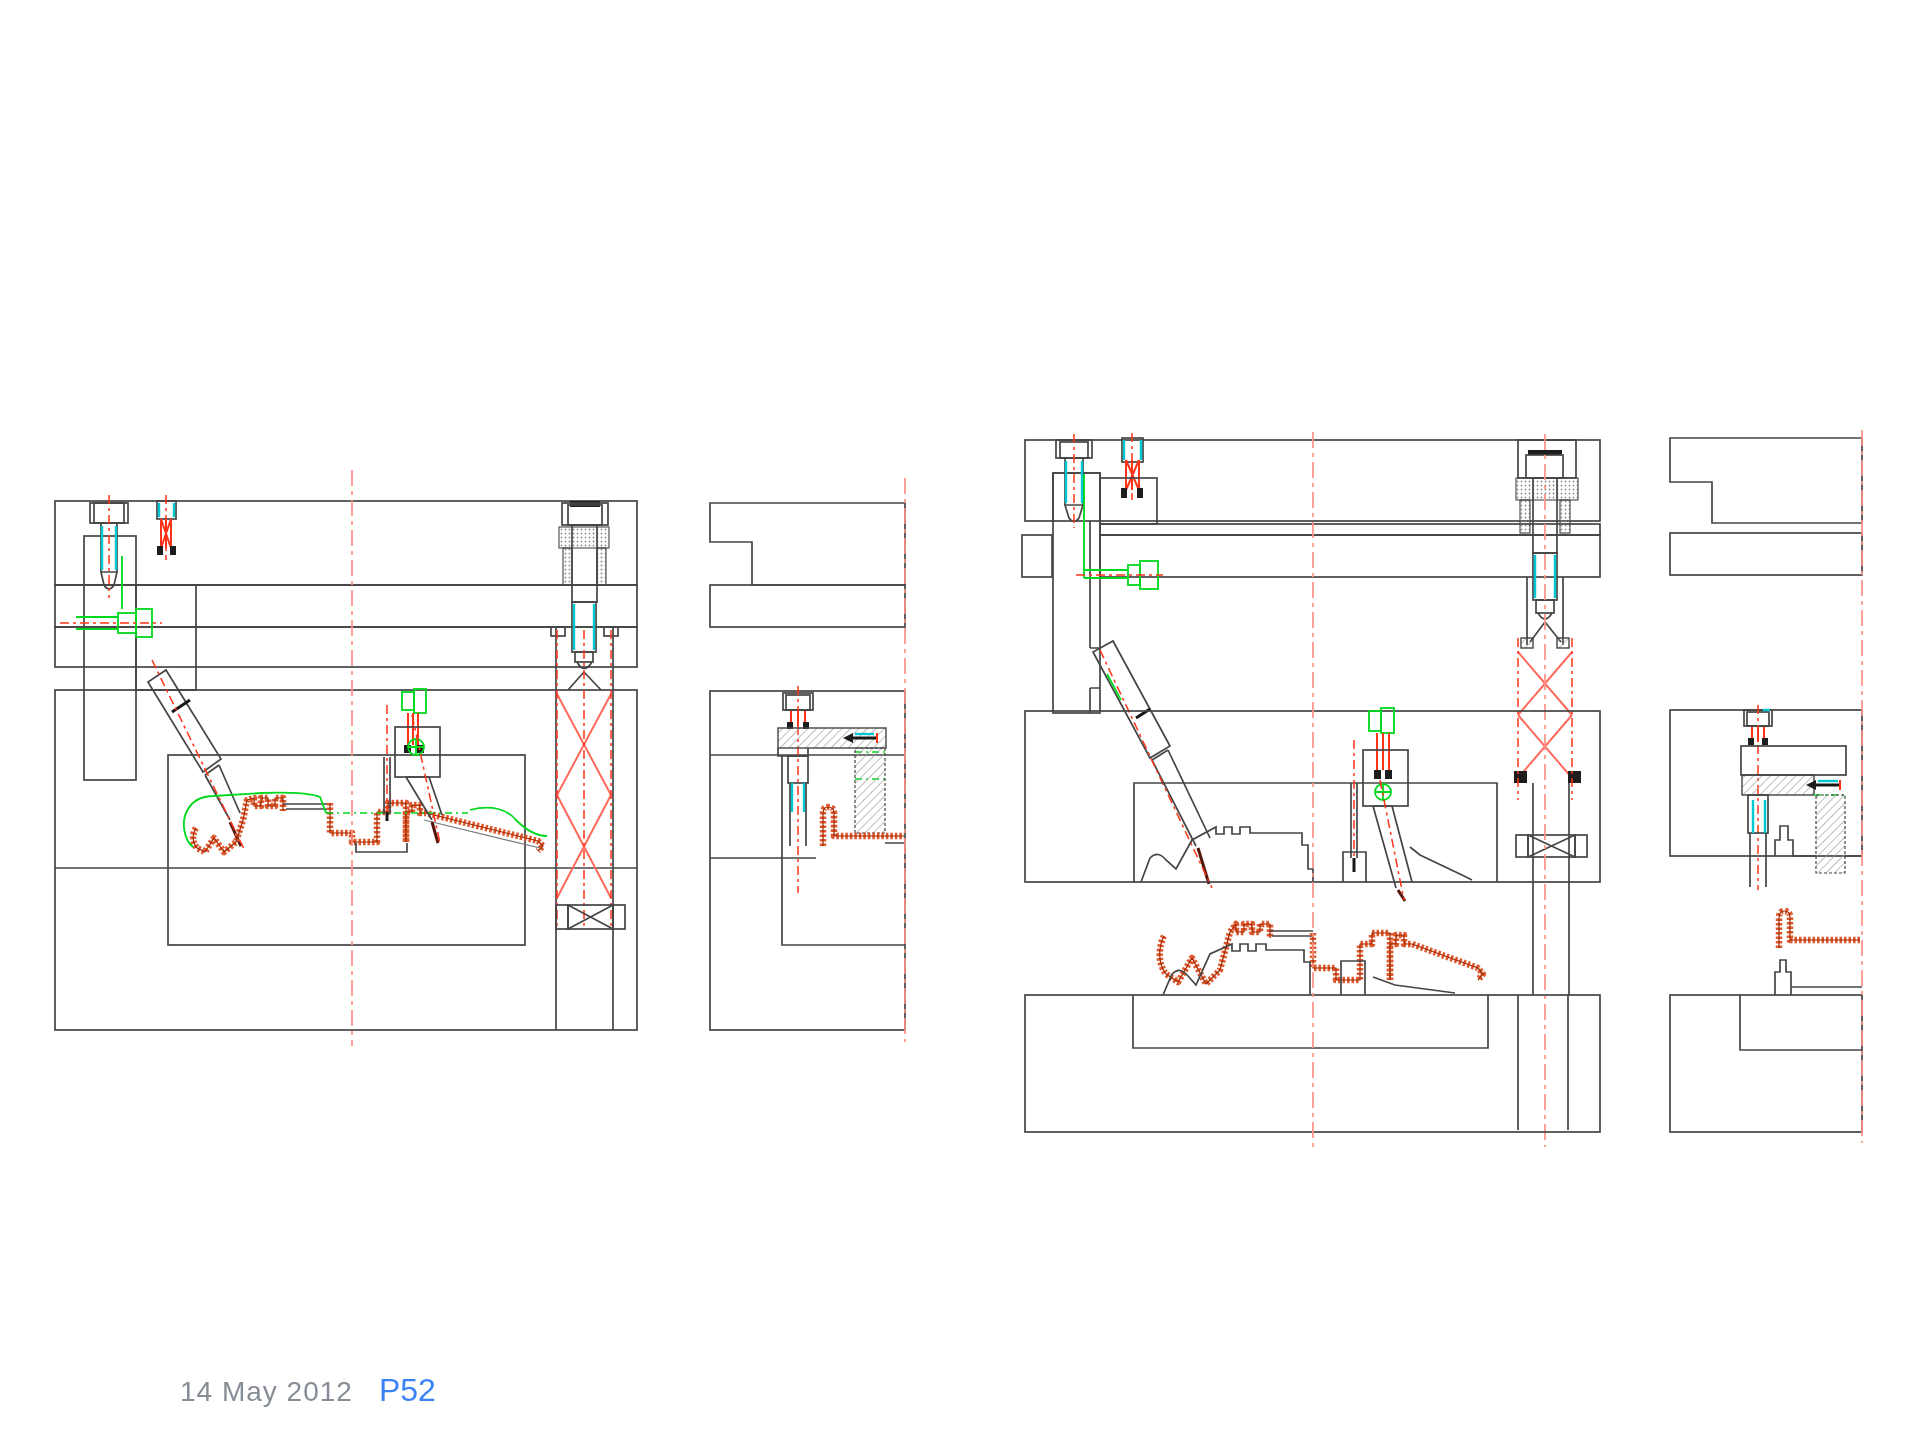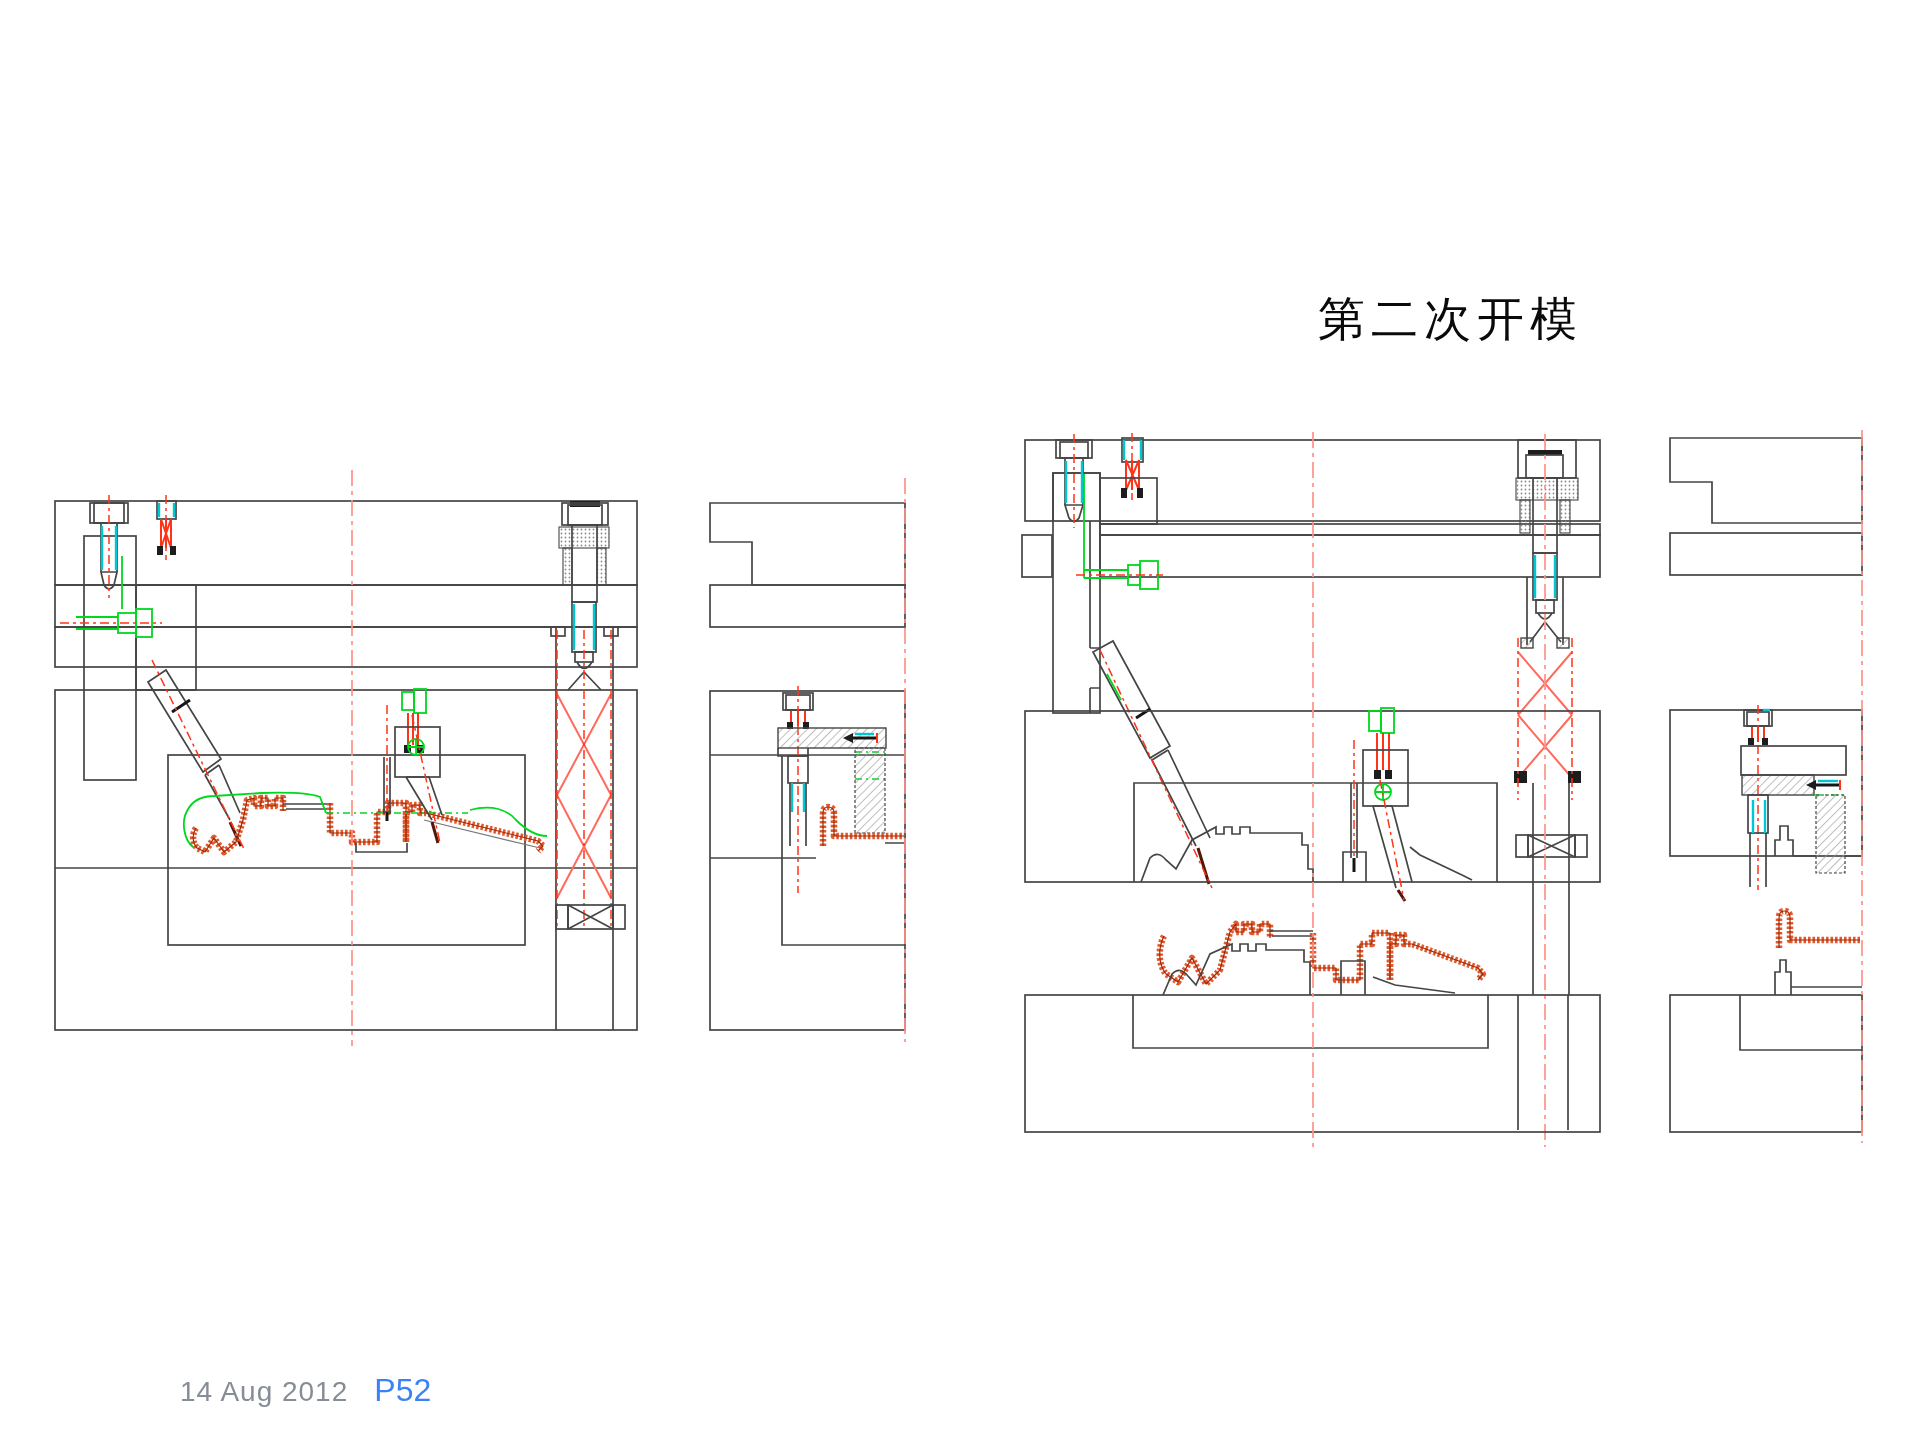--- a/index.html
+++ b/index.html
@@ -29,21 +29,20 @@
   .dot {fill:url(#dotP);stroke:var(--outline);stroke-width:1.1;}
   .pband{fill:none;stroke:var(--part);stroke-width:6.5;stroke-dasharray:2.6 1.9;stroke-linejoin:round;}
   .pedge{fill:none;stroke:var(--partedge);stroke-width:1.2;stroke-linejoin:round;}
   .ndl {fill:none;stroke:#55150a;stroke-width:3;}
 </style>
 </head>
 <body>
 
 <div id="slide" style="background: rgb(255, 255, 255);">
 
-  <div id="title-right" class="title">第二次开模</div>
 
   <svg viewBox="0 0 1920 1440" width="1920" height="1440">
     <defs>
       <pattern id="hatchG" width="6" height="6" patternUnits="userSpaceOnUse" patternTransform="rotate(45)">
         <line x1="0" y1="0" x2="0" y2="6" stroke="#9a9a9a" stroke-width="1.3"></line>
       </pattern>
       <pattern id="dotP" width="4" height="4" patternUnits="userSpaceOnUse">
         <circle cx="1.5" cy="1.5" r="0.9" fill="#8a8a8a"></circle>
       </pattern>
     </defs>
@@ -329,16 +328,16 @@
         <path class="pedge" d="M1779,948 V918 Q1779,911 1784,911 Q1790,911 1790,917 V940 H1860"></path>
         <rect class="ln" x="1670" y="995" width="192" height="137"></rect>
         <path class="ln" d="M1740,995 V1050 H1862"></path>
         <path class="ln" d="M1775,995 V972 H1780 V960 H1786 V972 H1791 V995 M1791,987 H1862"></path>
         <line class="cl" x1="1862" y1="430" x2="1862" y2="1143"></line>
       </g>
     </g>
   </svg>
 
   <div id="footer">
-    <span class="date" style="color: rgb(135, 141, 150);">14 Aug 2012</span><span class="pnum" style="color: #3b82f6;">P52</span>
+    <span class="date" style="color: rgb(135, 141, 150);">14 May 2012</span><span class="pnum" style="color: #3b82f6;">P52</span>
   </div>
 
 </div>
 
 </body></html>

